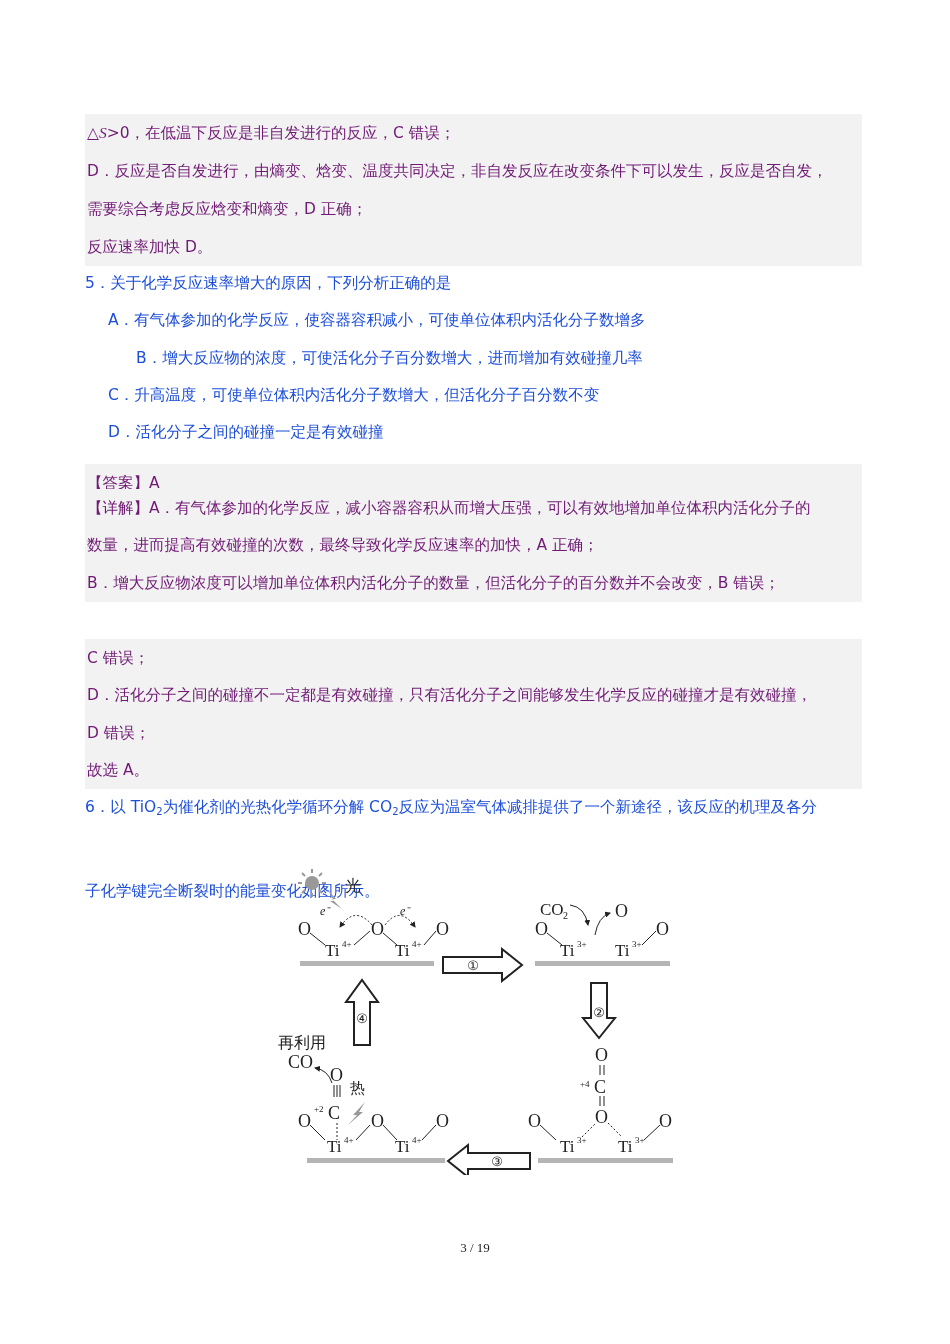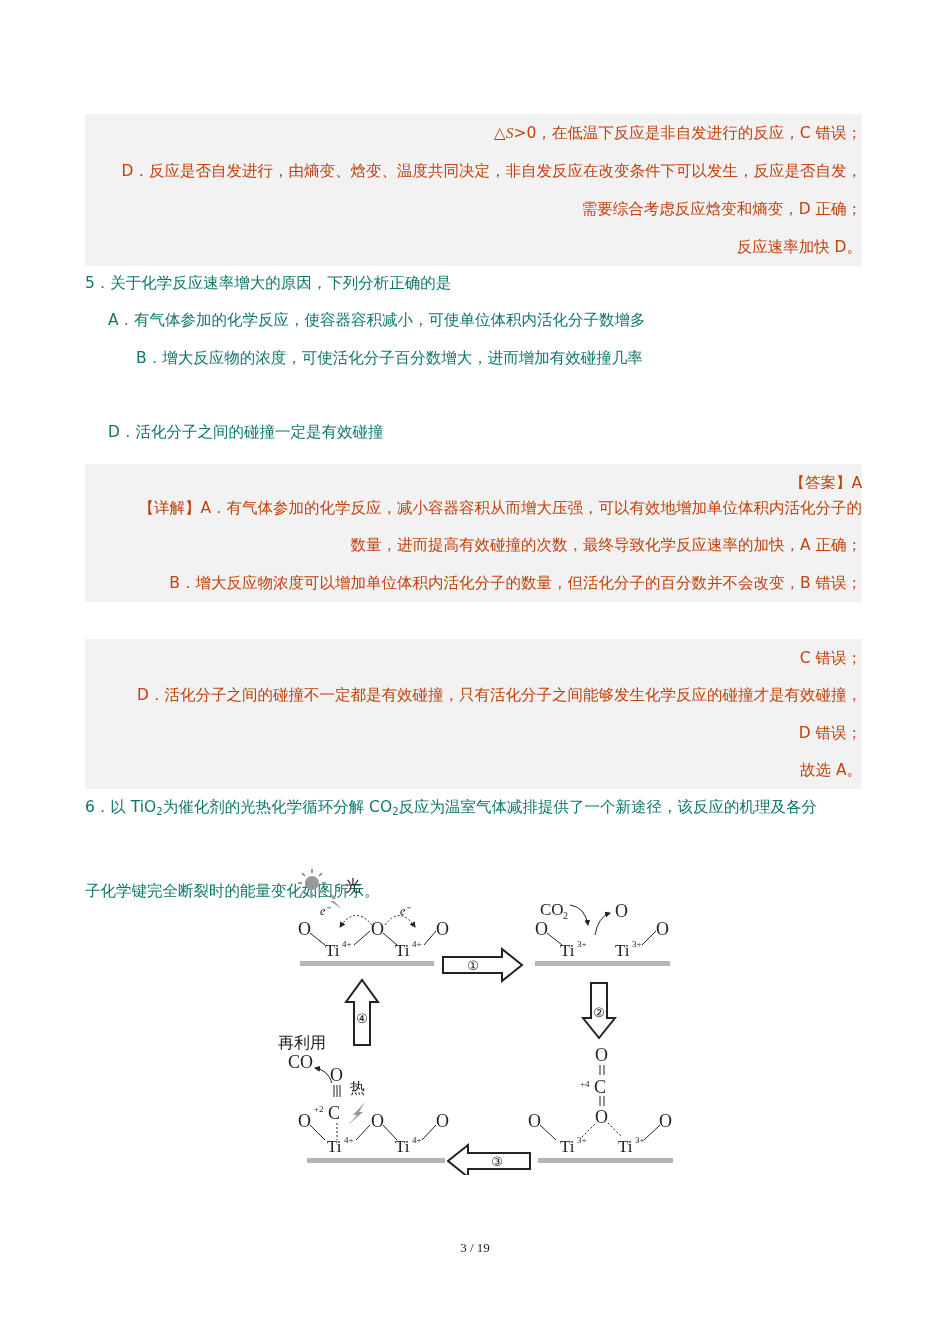--- a/index.html
+++ b/index.html
@@ -3,24 +3,24 @@
 <meta charset="utf-8">
 <style>
   html, body { margin: 0; padding: 0; }
   body {
     width: 950px; height: 1344px; background: #ffffff; position: relative;
     font-family: "DejaVu Sans", "Liberation Sans", sans-serif; overflow: hidden;
   }
   .page { position: absolute; left: 0; top: 0; width: 950px; height: 1344px; }
   .line {
     position: absolute; left: 85px; font-size: 15.5px; line-height: 38px;
-    height: 38px; white-space: nowrap; color: #0f766e;
+    height: 38px; white-space: nowrap; color: #1d4ed8;
   }
   .hl { background: #f2f2f2; width: 777px; padding-left: 2px; box-sizing: border-box; }
-  .red { color: #c2410c; text-align: right; }
+  .red { color: #701a75; }
   .opt { left: 108px; }
   .italic { font-style: italic; font-family: "Liberation Serif", serif; }
   sub { font-size: 10px; vertical-align: -3px; }
   .figure { position: absolute; left: 270px; top: 865px; width: 410px; height: 310px; }
   .footer {
     position: absolute; left: 0; width: 950px; top: 1240px; text-align: center;
     font-family: "Liberation Serif", serif; font-size: 13px; color: #222;
   }
   svg text { font-family: "Liberation Serif", serif; fill: #222; }
   svg .cjk { font-family: "DejaVu Sans", sans-serif; }
@@ -31,20 +31,21 @@
 <div class="page">
 
   <div class="line hl red" style="top:114px;"><span>△</span><span class="italic">S</span><span>&gt;0，在低温下反应是非自发进行的反应，C 错误；</span></div>
   <div class="line hl red" style="top:152px;">D．反应是否自发进行，由熵变、焓变、温度共同决定，非自发反应在改变条件下可以发生，反应是否自发，</div>
   <div class="line hl red" style="top:190px;">需要综合考虑反应焓变和熵变，D 正确；</div>
   <div class="line hl red" style="top:228px;">反应速率加快  D。</div>
 
   <div class="line" style="top:264px;">5．关于化学反应速率增大的原因，下列分析正确的是</div>
   <div class="line opt" style="top:301px;">A．有气体参加的化学反应，使容器容积减小，可使单位体积内活化分子数增多</div>
   <div class="line opt" style="top:339px;margin-left:28px;">B．增大反应物的浓度，可使活化分子百分数增大，进而增加有效碰撞几率</div>
+  <div class="line opt" style="top:376px;">C．升高温度，可使单位体积内活化分子数增大，但活化分子百分数不变</div>
   <div class="line opt" style="top:413px;">D．活化分子之间的碰撞一定是有效碰撞</div>
 
   <div class="line hl red" style="top:464px;">【答案】A</div>
   <div class="line hl red" style="top:489px;">【详解】A．有气体参加的化学反应，减小容器容积从而增大压强，可以有效地增加单位体积内活化分子的</div>
   <div class="line hl red" style="top:526px;">数量，进而提高有效碰撞的次数，最终导致化学反应速率的加快，A 正确；</div>
   <div class="line hl red" style="top:564px;">B．增大反应物浓度可以增加单位体积内活化分子的数量，但活化分子的百分数并不会改变，B 错误；</div>
   <div class="line hl red" style="top:639px;">C 错误；</div>
   <div class="line hl red" style="top:676px;">D．活化分子之间的碰撞不一定都是有效碰撞，只有活化分子之间能够发生化学反应的碰撞才是有效碰撞，</div>
   <div class="line hl red" style="top:714px;">D 错误；</div>
   <div class="line hl red" style="top:751px;">故选  A。</div>

